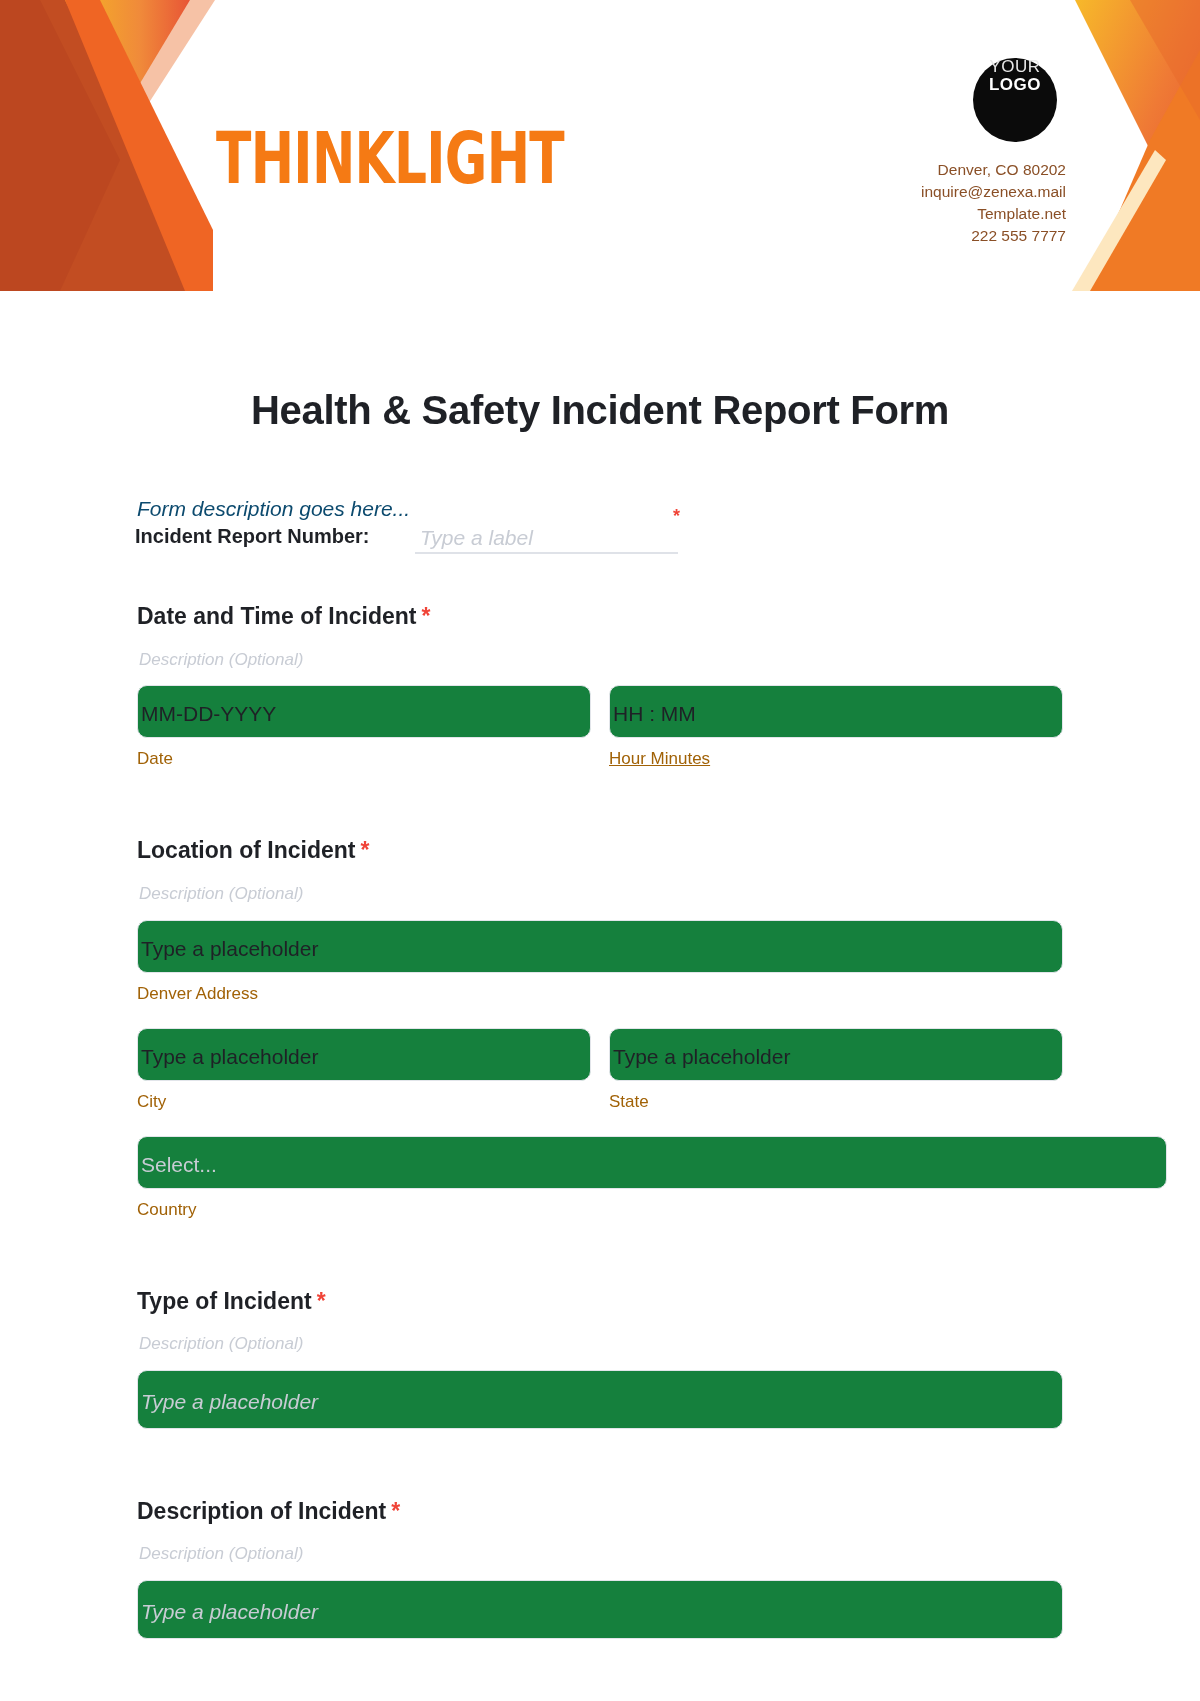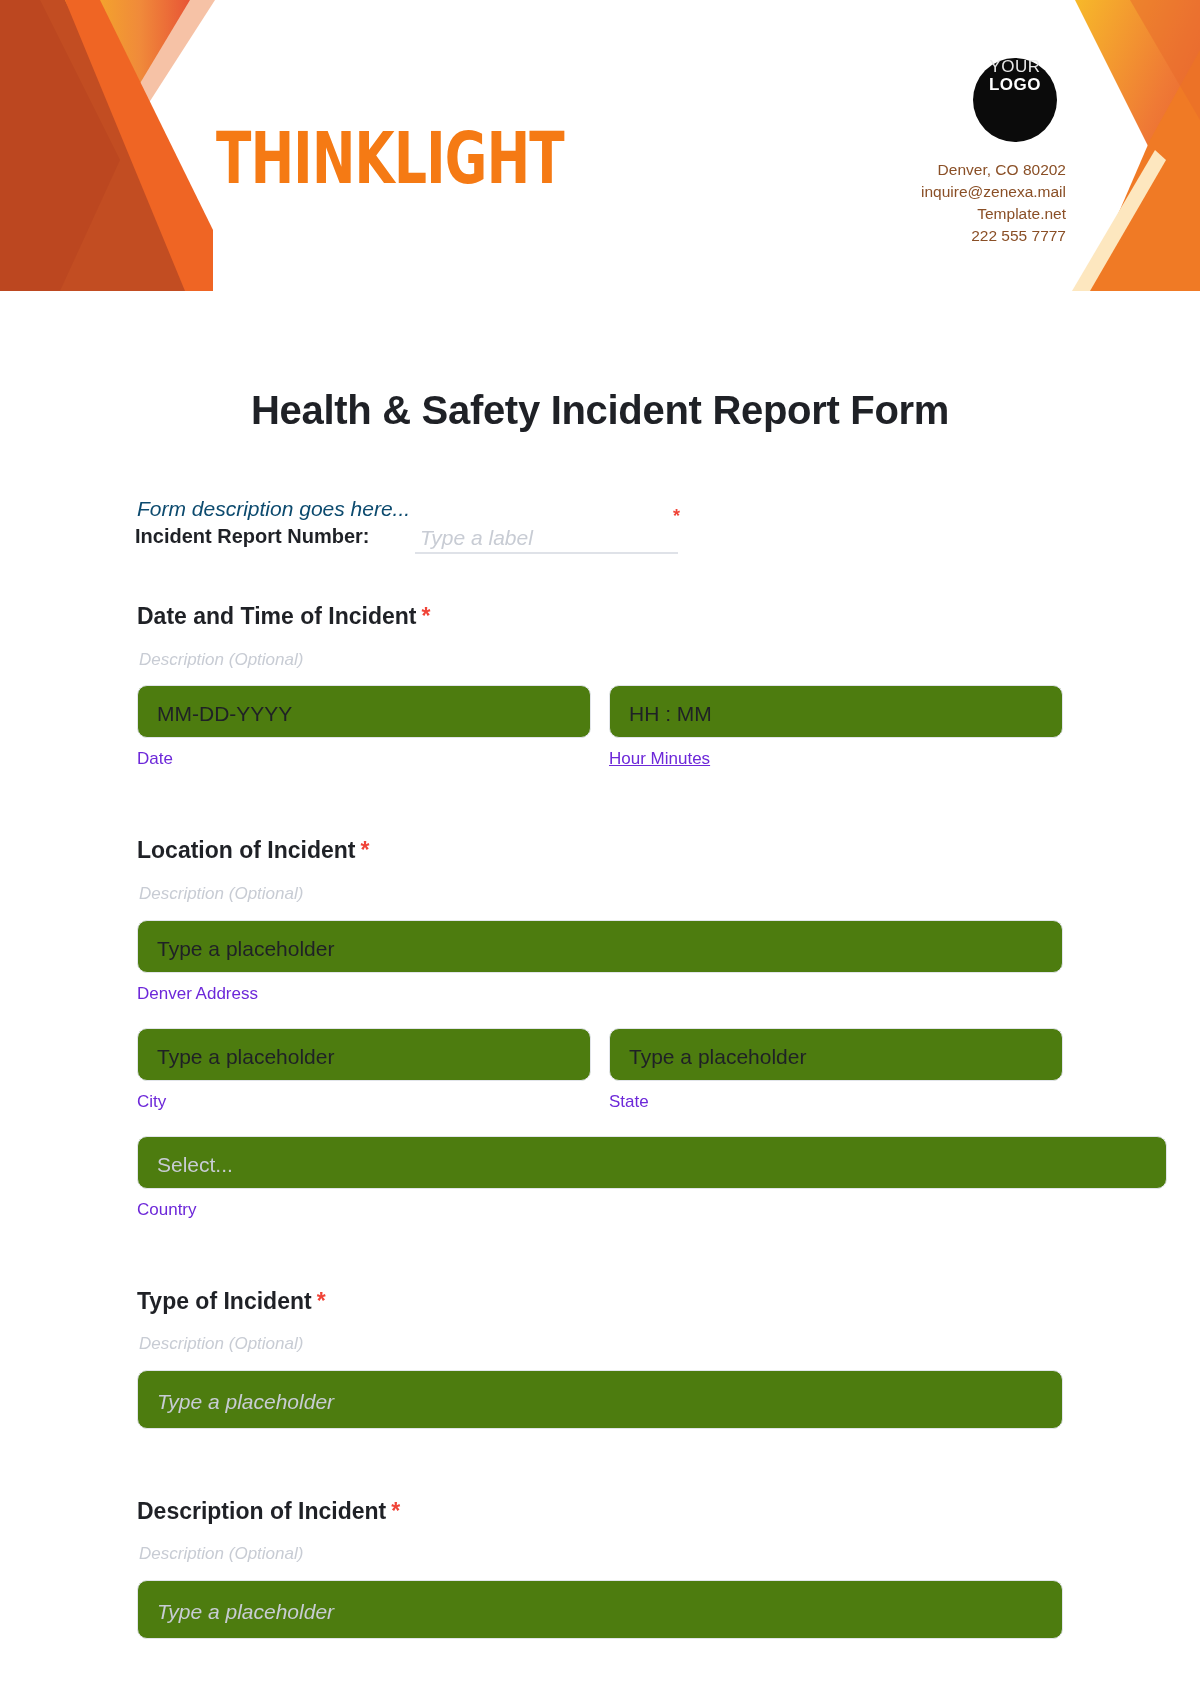--- a/index.html
+++ b/index.html
@@ -24,26 +24,26 @@
 
   .irn-label { position: absolute; left: 135px; top: 525px; font-size: 20px; font-weight: bold; color: #1f2126; }
   .irn-input { position: absolute; left: 415px; top: 522px; width: 263px; height: 32px; border: none; border-bottom: 2px solid #dfe2e8;
                font-size: 21px; font-style: italic; color: #c8ccd4; padding-left: 5px; padding-top: 4px; }
   .irn-star { position: absolute; left: 673px; top: 506px; color: #f04438; font-size: 18px; font-weight: bold; }
 
   .section-label { position: absolute; left: 137px; font-size: 23px; font-weight: bold; color: #1f2126; }
   .section-label .star { color: #f04438; margin-left: 5px; }
   .section-desc { position: absolute; left: 139px; font-size: 17px; font-style: italic; color: #c8ccd4; }
 
-  .field { position: absolute; height: 53px; border: 1.5px solid #e2e5ea; border-radius: 10px; background: #4d7c0f;
-           font-size: 21px; color: #1f2126; padding-left: 19px; display: flex; align-items: center; padding-top: 4px; }
+  .field { position: absolute; height: 53px; border: 1.5px solid #e2e5ea; border-radius: 10px; background: #15803d;
+           font-size: 21px; color: #1f2126; padding-left: 3px; display: flex; align-items: center; padding-top: 4px; }
   .field.tall { height: 59px; }
   .field.placeholder { color: #c8ccd4; }
   .field.italic { font-style: italic; }
-  .sublabel { position: absolute; font-size: 17px; color: #6d28d9; }
+  .sublabel { position: absolute; font-size: 17px; color: #a16207; }
 </style>
 </head>
 <body>
 
 <div class="header">
   <svg width="1200" height="291" viewBox="0 0 1200 291">
     <defs>
       <linearGradient id="gl" x1="0" y1="0" x2="1" y2="0">
         <stop offset="0" stop-color="#f7c01e"></stop>
         <stop offset="0.6" stop-color="#f08a3a"></stop>

